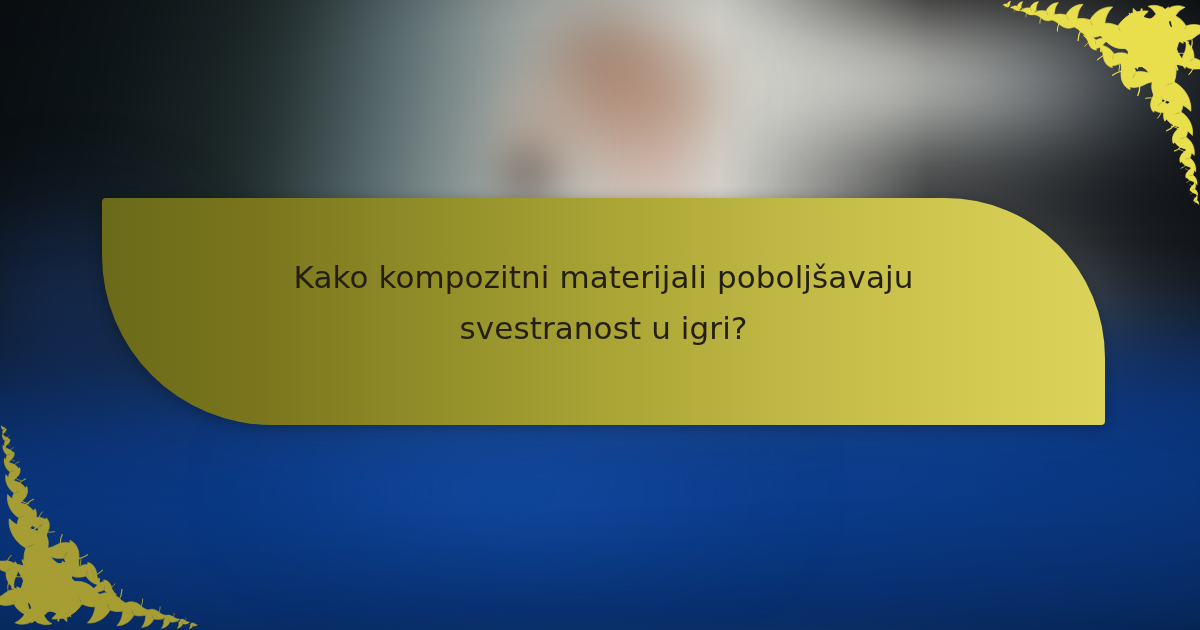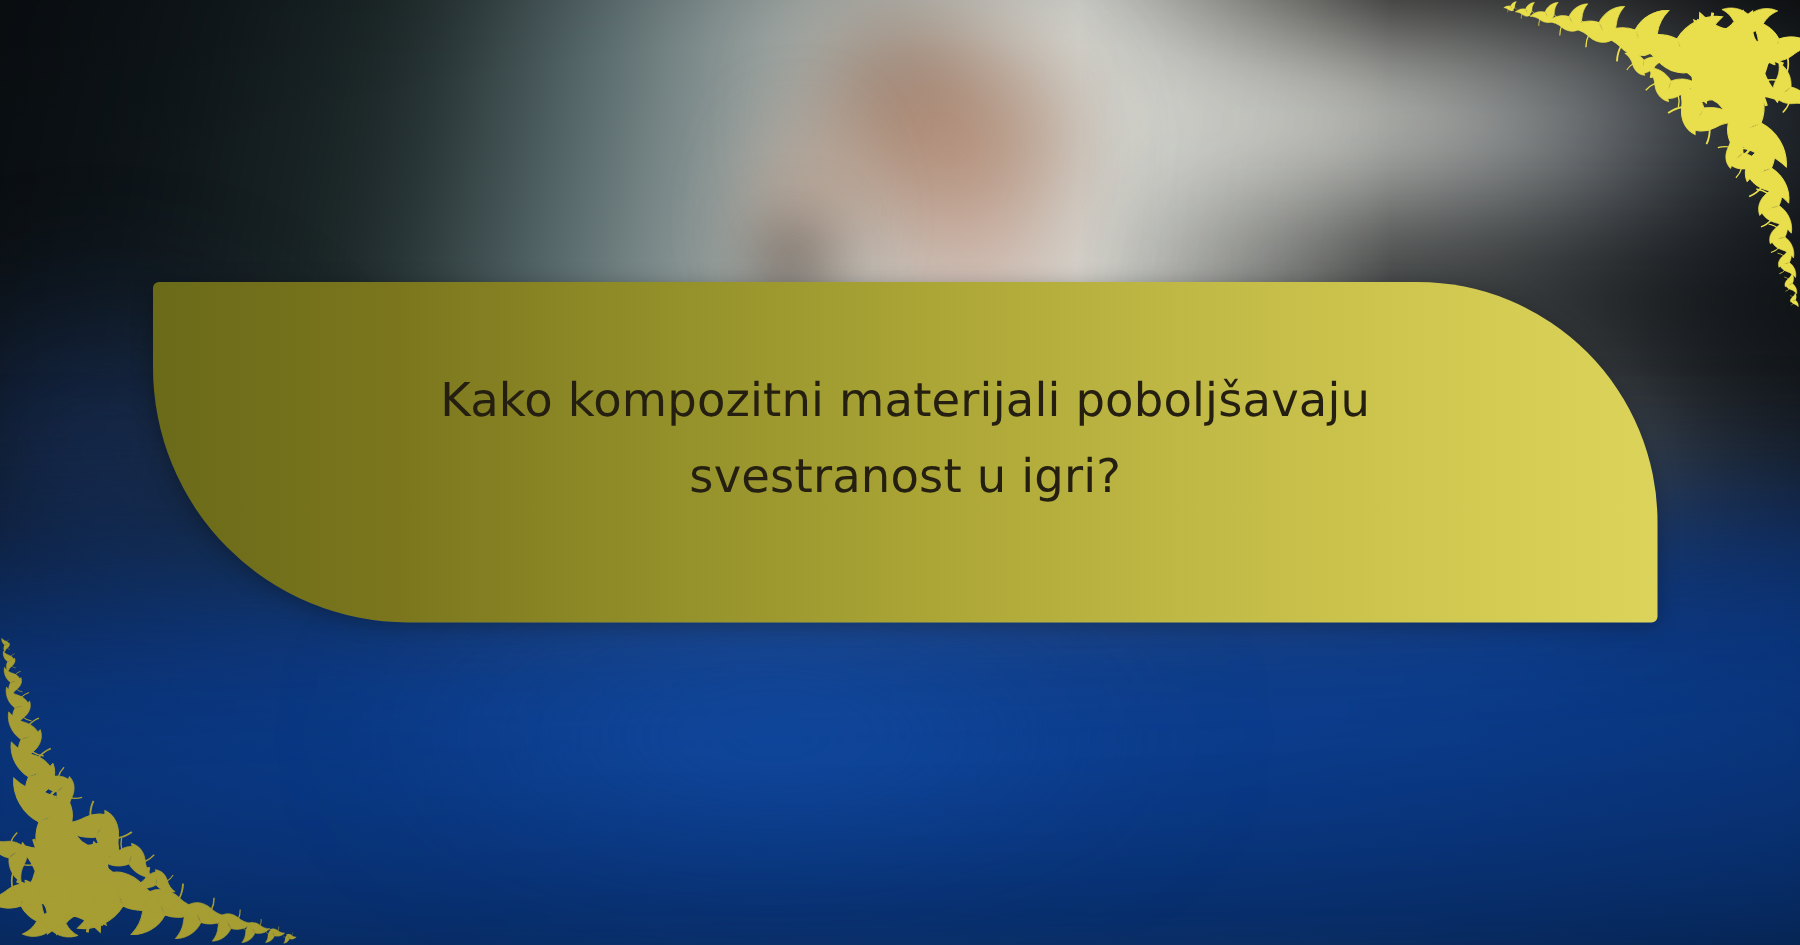--- a/index.html
+++ b/index.html
@@ -142,21 +142,21 @@
   }
   .ornament svg { display: block; width: 100%; height: 100%; }
   .orn-tr { top: 0; right: 0; }
   .orn-bl { left: 0; bottom: 0; transform: scale(-1, -1); }
   .orn-bl svg { opacity: 0.92; }
 
   
   .banner {
     position: absolute;
     left: 102px;
-    top: 188px;
+    top: 198px;
     width: 1003px;
     height: 227px;
     border-radius: 4px 160px 4px 170px;
     background: linear-gradient(90deg,
       #6a6a19 0%,
       #7b761d 16%,
       #93902a 34%,
       #aca636 52%,
       #bfb845 68%,
       #cdc54d 82%,

